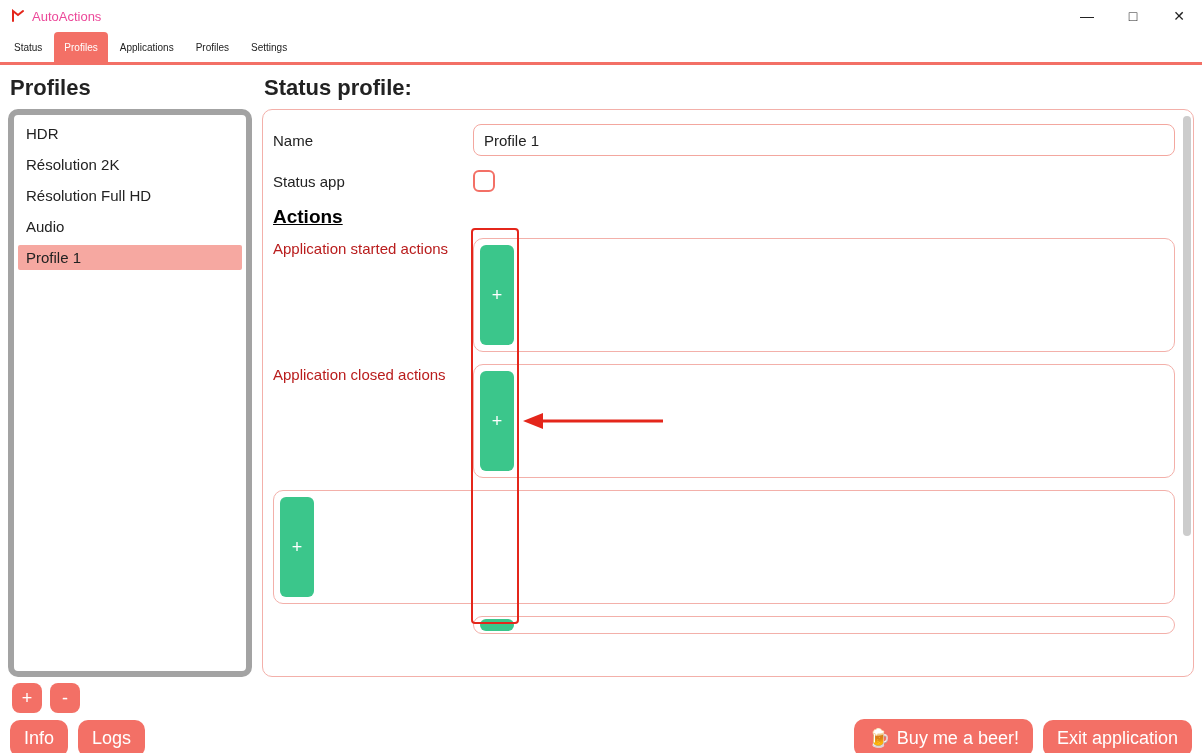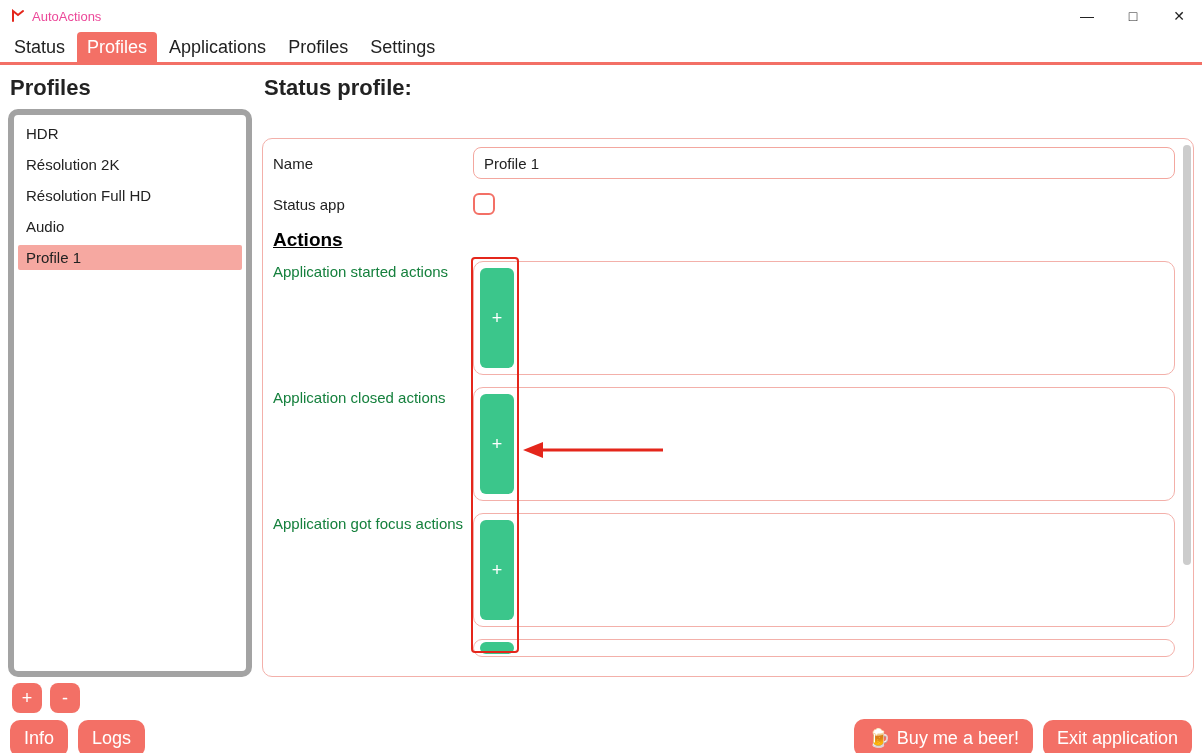--- a/index.html
+++ b/index.html
@@ -5,46 +5,46 @@
 * { box-sizing: border-box; margin: 0; padding: 0; font-family: 'Segoe UI', Tahoma, sans-serif; }
 html, body { width: 1202px; height: 753px; background: #fff; overflow: hidden; }
 
 .titlebar { height: 32px; display: flex; align-items: center; padding: 0 0 0 10px; }
 .titlebar .app-icon { width: 16px; height: 16px; margin-right: 6px; display:flex; align-items:center; justify-content:center; }
 .titlebar .app-title { font-size: 13px; color: #ec4899; }
 .titlebar .win-controls { margin-left: auto; display: flex; }
 .titlebar .win-btn { width: 46px; height: 32px; display:flex; align-items:center; justify-content:center; font-size:14px; color:#222; }
 
 .menubar { height: 30px; display: flex; align-items: stretch; padding: 0 4px; }
-.menubar .tab { padding: 4px 10px; font-size: 18px; color: #222; display:flex; align-items:center; border-radius: 4px 4px 0 0; margin-right: 2px; }
+.menubar .tab { padding: 4px 10px; font-size: 10px; color: #222; display:flex; align-items:center; border-radius: 4px 4px 0 0; margin-right: 2px; }
 .menubar .tab.active { background: #f37066; color: #fff; font-weight: 500; }
 
 .accent-line { height: 3px; background: #f37066; width: 100%; }
 
 .content { display:flex; height: 612px; padding: 8px 8px 0 8px; gap: 10px; }
 
 .left-col { width: 244px; display:flex; flex-direction:column; }
 .left-col .heading { font-size: 22px; font-weight: 600; color: #222; margin: 2px 0 8px 2px; }
 .profile-list { border: 6px solid #a3a3a3; border-radius: 10px; flex:1; padding: 6px 4px; overflow:auto; }
 .profile-list .item { padding: 4px 8px; font-size: 15px; color: #222; border-radius: 2px; margin-bottom: 6px; }
 .profile-list .item.selected { background: #f6a8a1; }
 
 .right-col { flex:1; display:flex; flex-direction:column; position:relative; }
 .right-col .heading { font-size: 22px; font-weight: 600; color: #222; margin: 2px 0 8px 2px; }
-.profile-panel { border: 1px solid #f3b0aa; border-radius: 10px; flex:1; padding: 8px 18px 0 10px; overflow: hidden; position:relative;margin-top:29px; }
+.profile-panel { border: 1px solid #f3b0aa; border-radius: 10px; flex:1; padding: 14px 18px 0 10px; overflow: hidden; position:relative; }
 
 .form-row { display:flex; align-items:center; margin-bottom: 14px; }
 .form-label { width: 200px; font-size: 15px; color: #222; }
 .form-input { flex:1; border: 1px solid #f3a79f; border-radius: 8px; height: 32px; padding: 0 10px; font-size: 15px; color:#222; background:#fff; }
 .form-check { width: 22px; height: 22px; border: 2px solid #f37066; border-radius: 6px; background:#fff; }
 
 .section-heading { font-size: 19px; font-weight:600; margin: 4px 0 10px 0; text-decoration: underline; }
 
 .action-block { display:flex; align-items:stretch; margin-bottom: 12px; }
-.action-label { width: 200px; font-size: 15px; color:#15803d; padding-top: 2px; }
+.action-label { width: 200px; font-size: 15px; color:#b91c1c; padding-top: 2px; }
 .action-area { flex:1; border:1px solid #f3b0aa; border-radius: 10px; height: 114px; display:flex; align-items:stretch; padding: 6px; }
 .add-btn { width: 34px; background:#3bc68b; border-radius: 6px; color:#fff; font-size: 18px; display:flex; align-items:center; justify-content:center; }
 .action-area.short { height: 18px; padding: 2px 6px 0 6px; }
 .action-area.short .add-btn { height: 12px; font-size:0; }
 
 .highlight-box { position:absolute; border: 2px solid #e4261b; border-radius: 4px; pointer-events:none; }
 .arrow { position:absolute; pointer-events:none; }
 
 .scrollbar { position:absolute; right: 2px; top: 6px; width: 8px; height: 420px; background:#ccc; border-radius: 4px; }
 
@@ -119,21 +119,20 @@
       </div>
 
       <div class="action-block">
         <div class="action-label">Application closed actions</div>
         <div class="action-area">
           <div class="add-btn">+</div>
         </div>
       </div>
 
       <div class="action-block">
-        <div class="action-label">Application got focus actions</div>
         <div class="action-area">
           <div class="add-btn">+</div>
         </div>
       </div>
 
       <div class="action-block" style="margin-bottom:0">
         <div class="action-label" style="visibility:hidden"></div>
         <div class="action-area short">
           <div class="add-btn"></div>
         </div>

